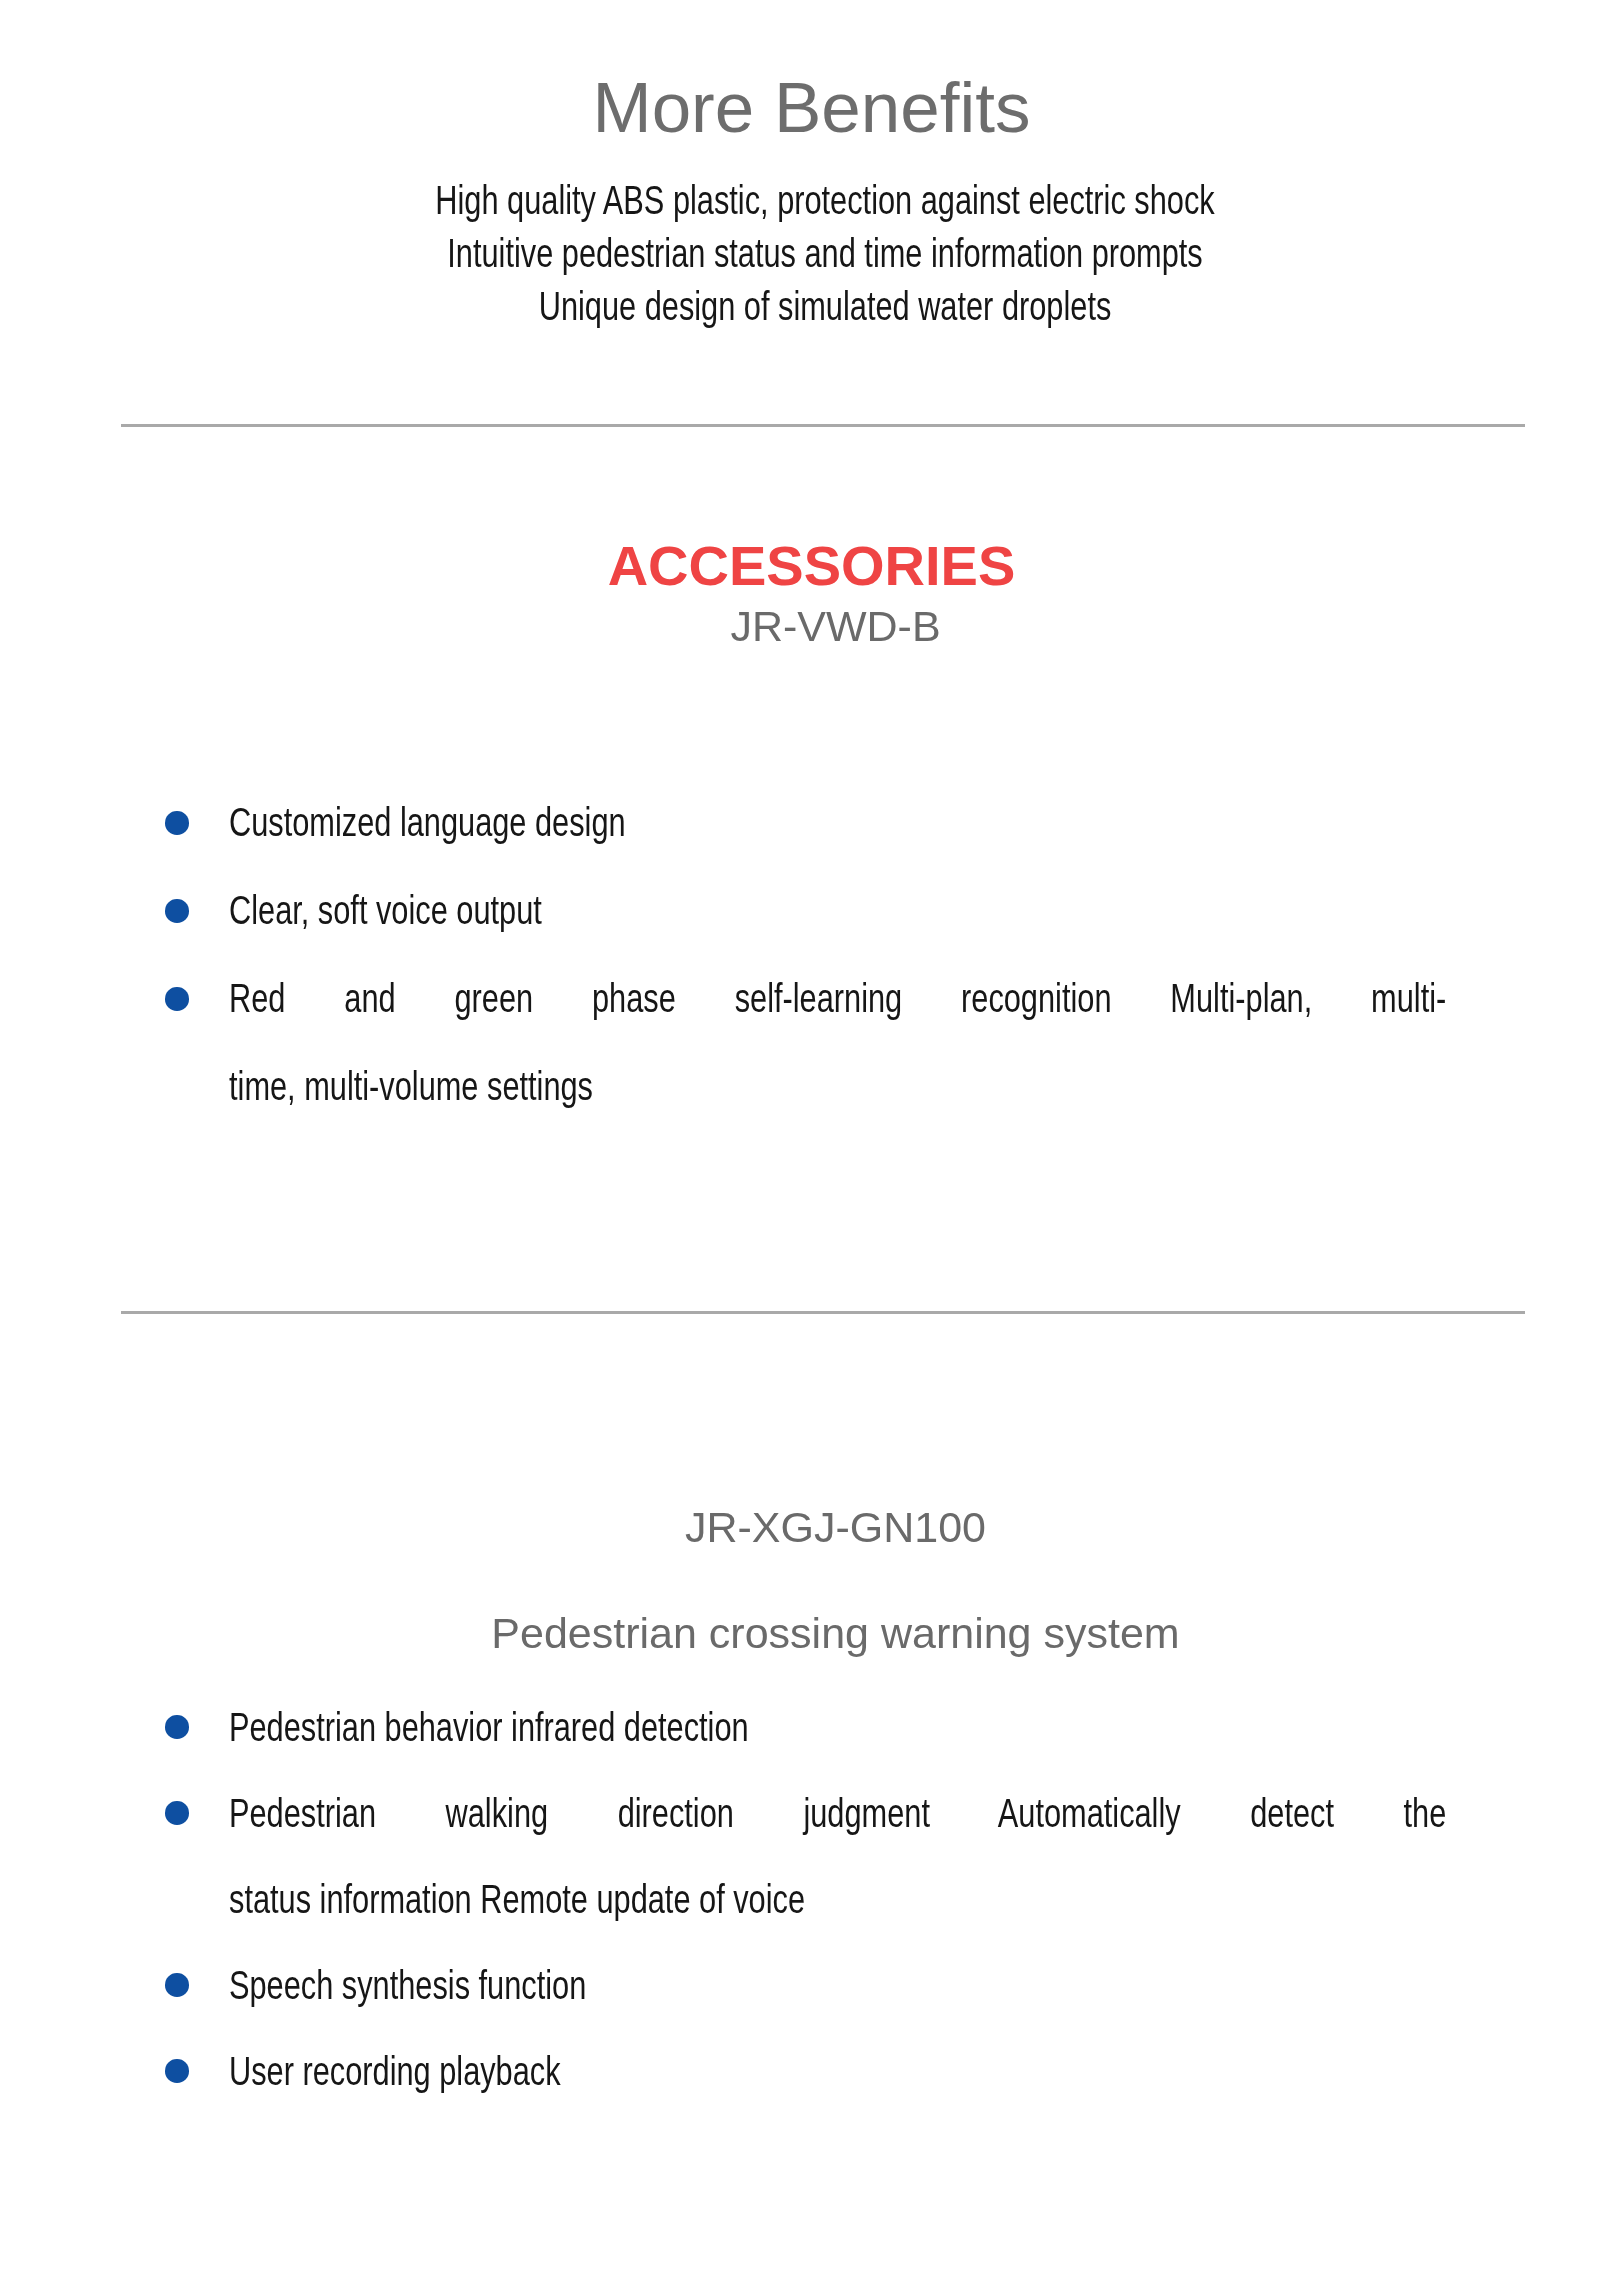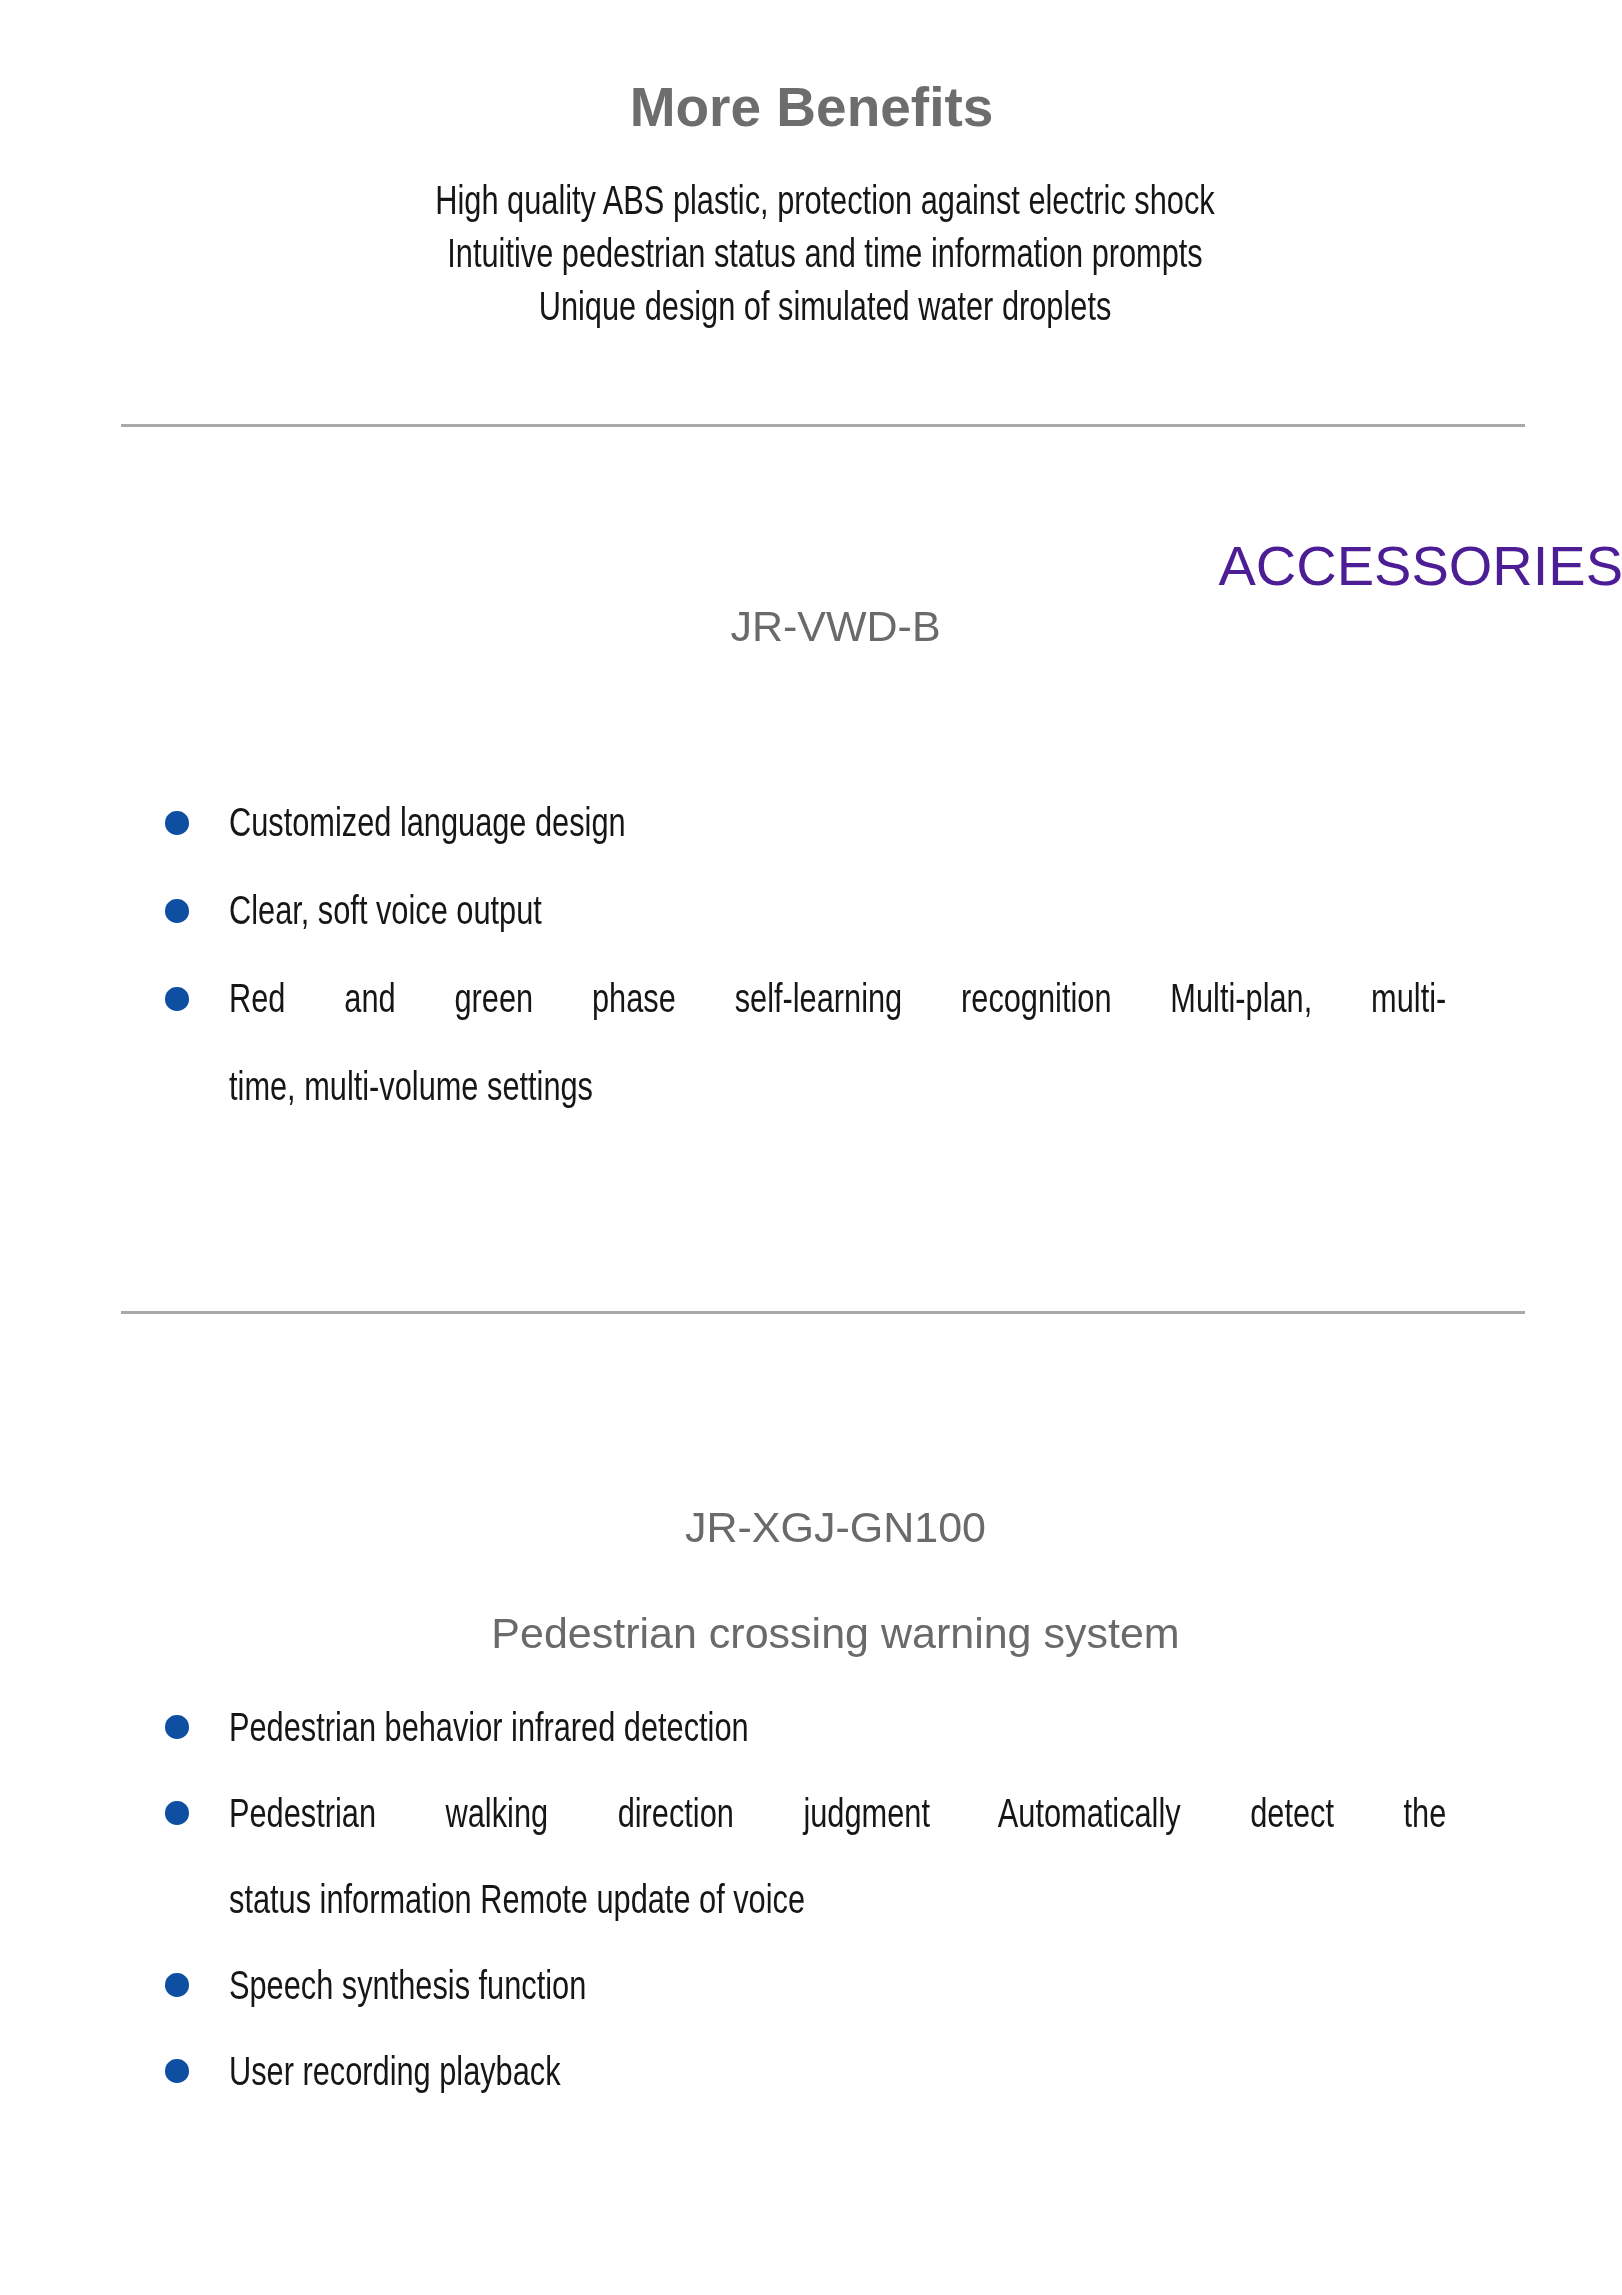--- a/index.html
+++ b/index.html
@@ -11,25 +11,25 @@
     background: #ffffff;
     overflow: hidden;
     font-family: "Liberation Sans", sans-serif;
     color: #161616;
   }
   .abs { position: absolute; left: 0; width: 1623px; }
 
   
   .page-title {
     top: 80px;
-    font-size: 55px;
+    font-size: 71px;
     line-height: 55px;
     text-align: center;
     color: #6d6d6d;
-    font-weight: 700;
+    font-weight: 400;
   }
   .benefits { top: 174px; padding-left: 27px; }
   .benefit-line {
     display: block;
     font-size: 41px;
     line-height: 53px;
     text-align: center;
     color: #161616;
     transform: scaleX(0.75);
     transform-origin: 50% 50%;
@@ -42,23 +42,23 @@
     height: 3.3px;
     background: #a9a9a9;
   }
   .divider-1 { top: 424px; }
   .divider-2 { top: 1311px; }
 
   .accessories-title {
     top: 538px;
     font-size: 56px;
     line-height: 56px;
-    text-align: right;
-    color: #4c1d95;
-    font-weight: 400;
+    text-align: center;
+    color: #ef4444;
+    font-weight: 700;
   }
   .subhead {
     font-size: 43px;
     line-height: 43px;
     text-align: center;
     color: #6a6a6a;
     font-weight: 400;
     margin-left: 24px;
   }
   .model-1 { top: 605px; }

